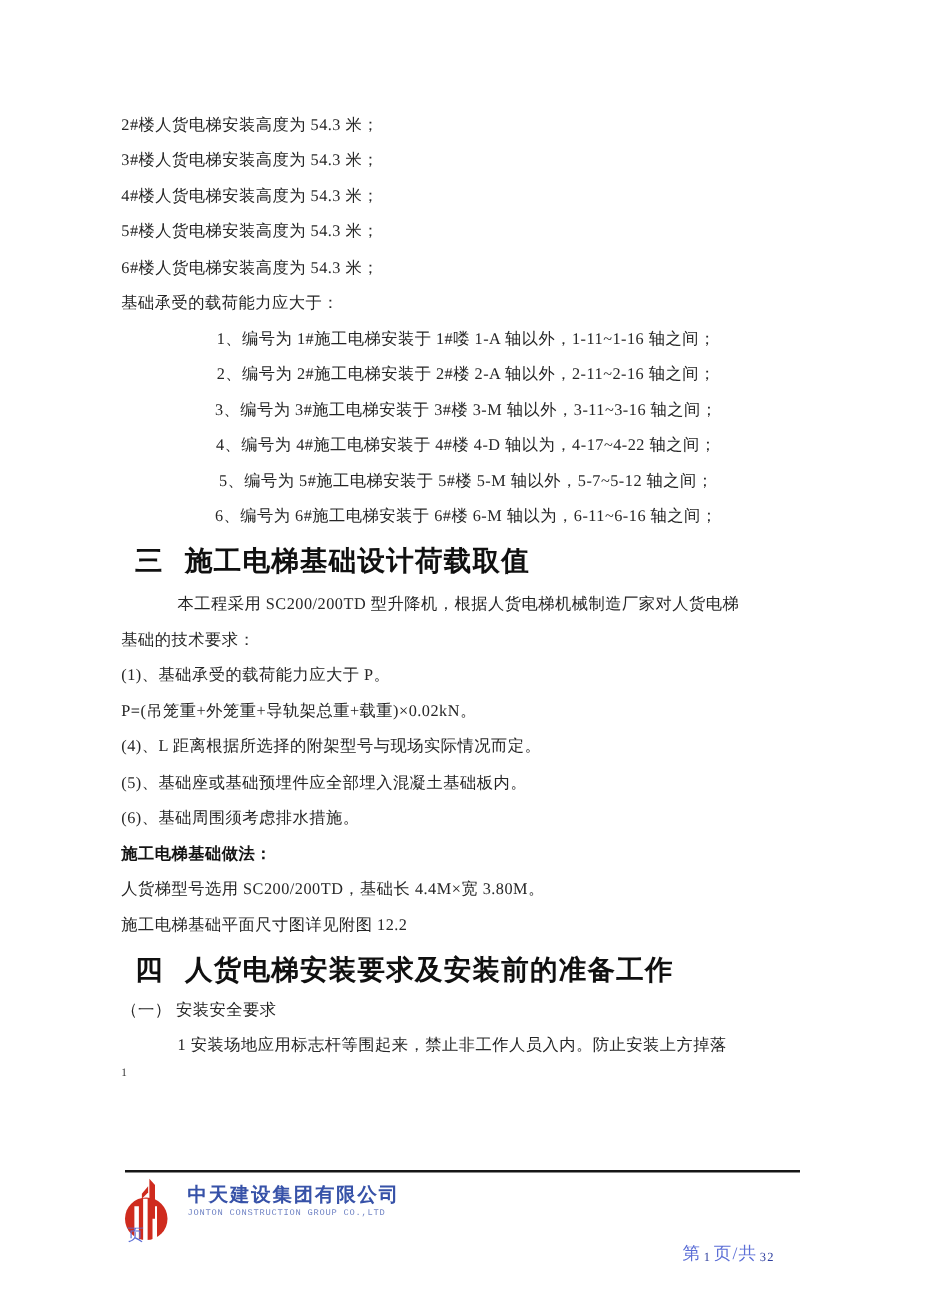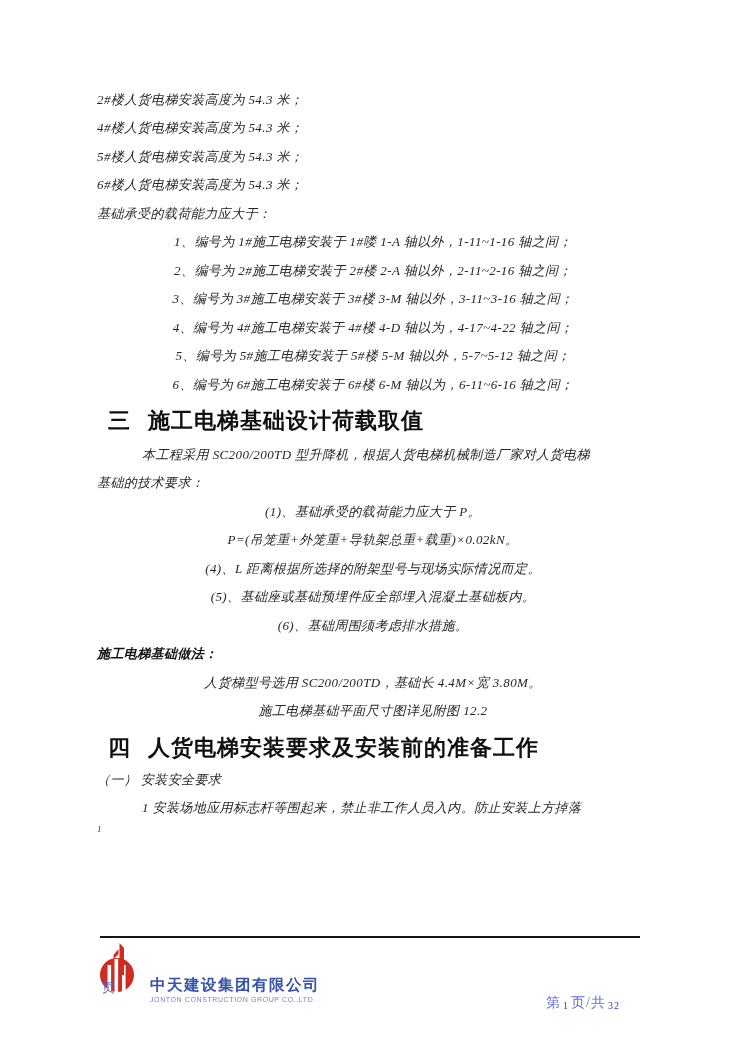--- a/index.html
+++ b/index.html
@@ -8,44 +8,44 @@
     width:744px;height:1052px;
     background:#ffffff;
     overflow:hidden;
     font-family:"Liberation Serif","DejaVu Serif",serif;
   }
   .content{
     position:absolute;left:97px;top:86px;width:552px;
     font-size:13px;line-height:28.45px;color:#262626;
     letter-spacing:0.4px;
   }
-  .content p{margin:0;padding:0;font-style:italic;}
+  .content p{margin:0;padding:0;}
   .ln-height{margin-left:36px;}
   .ln-intro{margin-left:33px;}
   .ln-item{margin-left:17px;text-align:center;}
-  .ln-req{margin-left:40px;text-align:center;}
+  .ln-req{margin-left:40px;}
   .ln-first{text-indent:45px;}
   .ln-cont{margin-left:0;}
   .ln-bold-sub{margin-left:41px;font-weight:bold;color:#141414;}
   .heading{
     margin:10px 0 8px 11px;
     font-size:22px;line-height:24px;font-weight:bold;color:#101010;
     letter-spacing:1px;
   }
   .heading .hnum{margin-right:17px;}
   .heading2{margin-bottom:6px;}
   .footnote-mark{
     font-size:9px;line-height:14px;margin:4px 0 0 6px;color:#333;
   }
   .footer-rule{
     position:absolute;left:100px;top:936px;width:540px;height:0;
     border-top:2px solid #161616;
   }
   .footer-logo{position:absolute;left:98px;top:941px;width:42px;height:54px;}
-  .company{position:absolute;left:150px;top:948px;font-family:Liberation Sans, sans-serif;margin-top:28px;}
+  .company{position:absolute;left:150px;top:948px;font-family:Liberation Mono, monospace;}
   .company-cn{
     font-size:15.5px;font-weight:bold;color:#3752a8;letter-spacing:1.5px;line-height:18px;
   }
   .company-en{
     font-size:7px;color:#7285c5;letter-spacing:0.6px;line-height:9px;margin-top:1px;
   }
   .page-num{
     position:absolute;left:546px;top:994px;
     font-size:14px;color:#5b6ed6;letter-spacing:1px;white-space:nowrap;
   }
@@ -57,20 +57,21 @@
     position:absolute;left:102px;top:979px;font-size:13px;color:#5b6ed6;
   }
 </style>
 </head>
 <body>
 
 <div class="page">
 
   <div class="content">
     <p class="ln-height">2#楼人货电梯安装高度为 54.3 米；</p>
+    <p class="ln-height">3#楼人货电梯安装高度为 54.3 米；</p>
     <p class="ln-height">4#楼人货电梯安装高度为 54.3 米；</p>
     <p class="ln-height">5#楼人货电梯安装高度为 54.3 米；</p>
     <p class="ln-height">6#楼人货电梯安装高度为 54.3 米；</p>
     <p class="ln-intro">基础承受的载荷能力应大于：</p>
     <p class="ln-item">1、编号为 1#施工电梯安装于 1#喽 1-A 轴以外，1-11~1-16 轴之间；</p>
     <p class="ln-item">2、编号为 2#施工电梯安装于 2#楼 2-A 轴以外，2-11~2-16 轴之间；</p>
     <p class="ln-item">3、编号为 3#施工电梯安装于 3#楼 3-M 轴以外，3-11~3-16 轴之间；</p>
     <p class="ln-item">4、编号为 4#施工电梯安装于 4#楼 4-D 轴以为，4-17~4-22 轴之间；</p>
     <p class="ln-item">5、编号为 5#施工电梯安装于 5#楼 5-M 轴以外，5-7~5-12 轴之间；</p>
     <p class="ln-item">6、编号为 6#施工电梯安装于 6#楼 6-M 轴以为，6-11~6-16 轴之间；</p>

